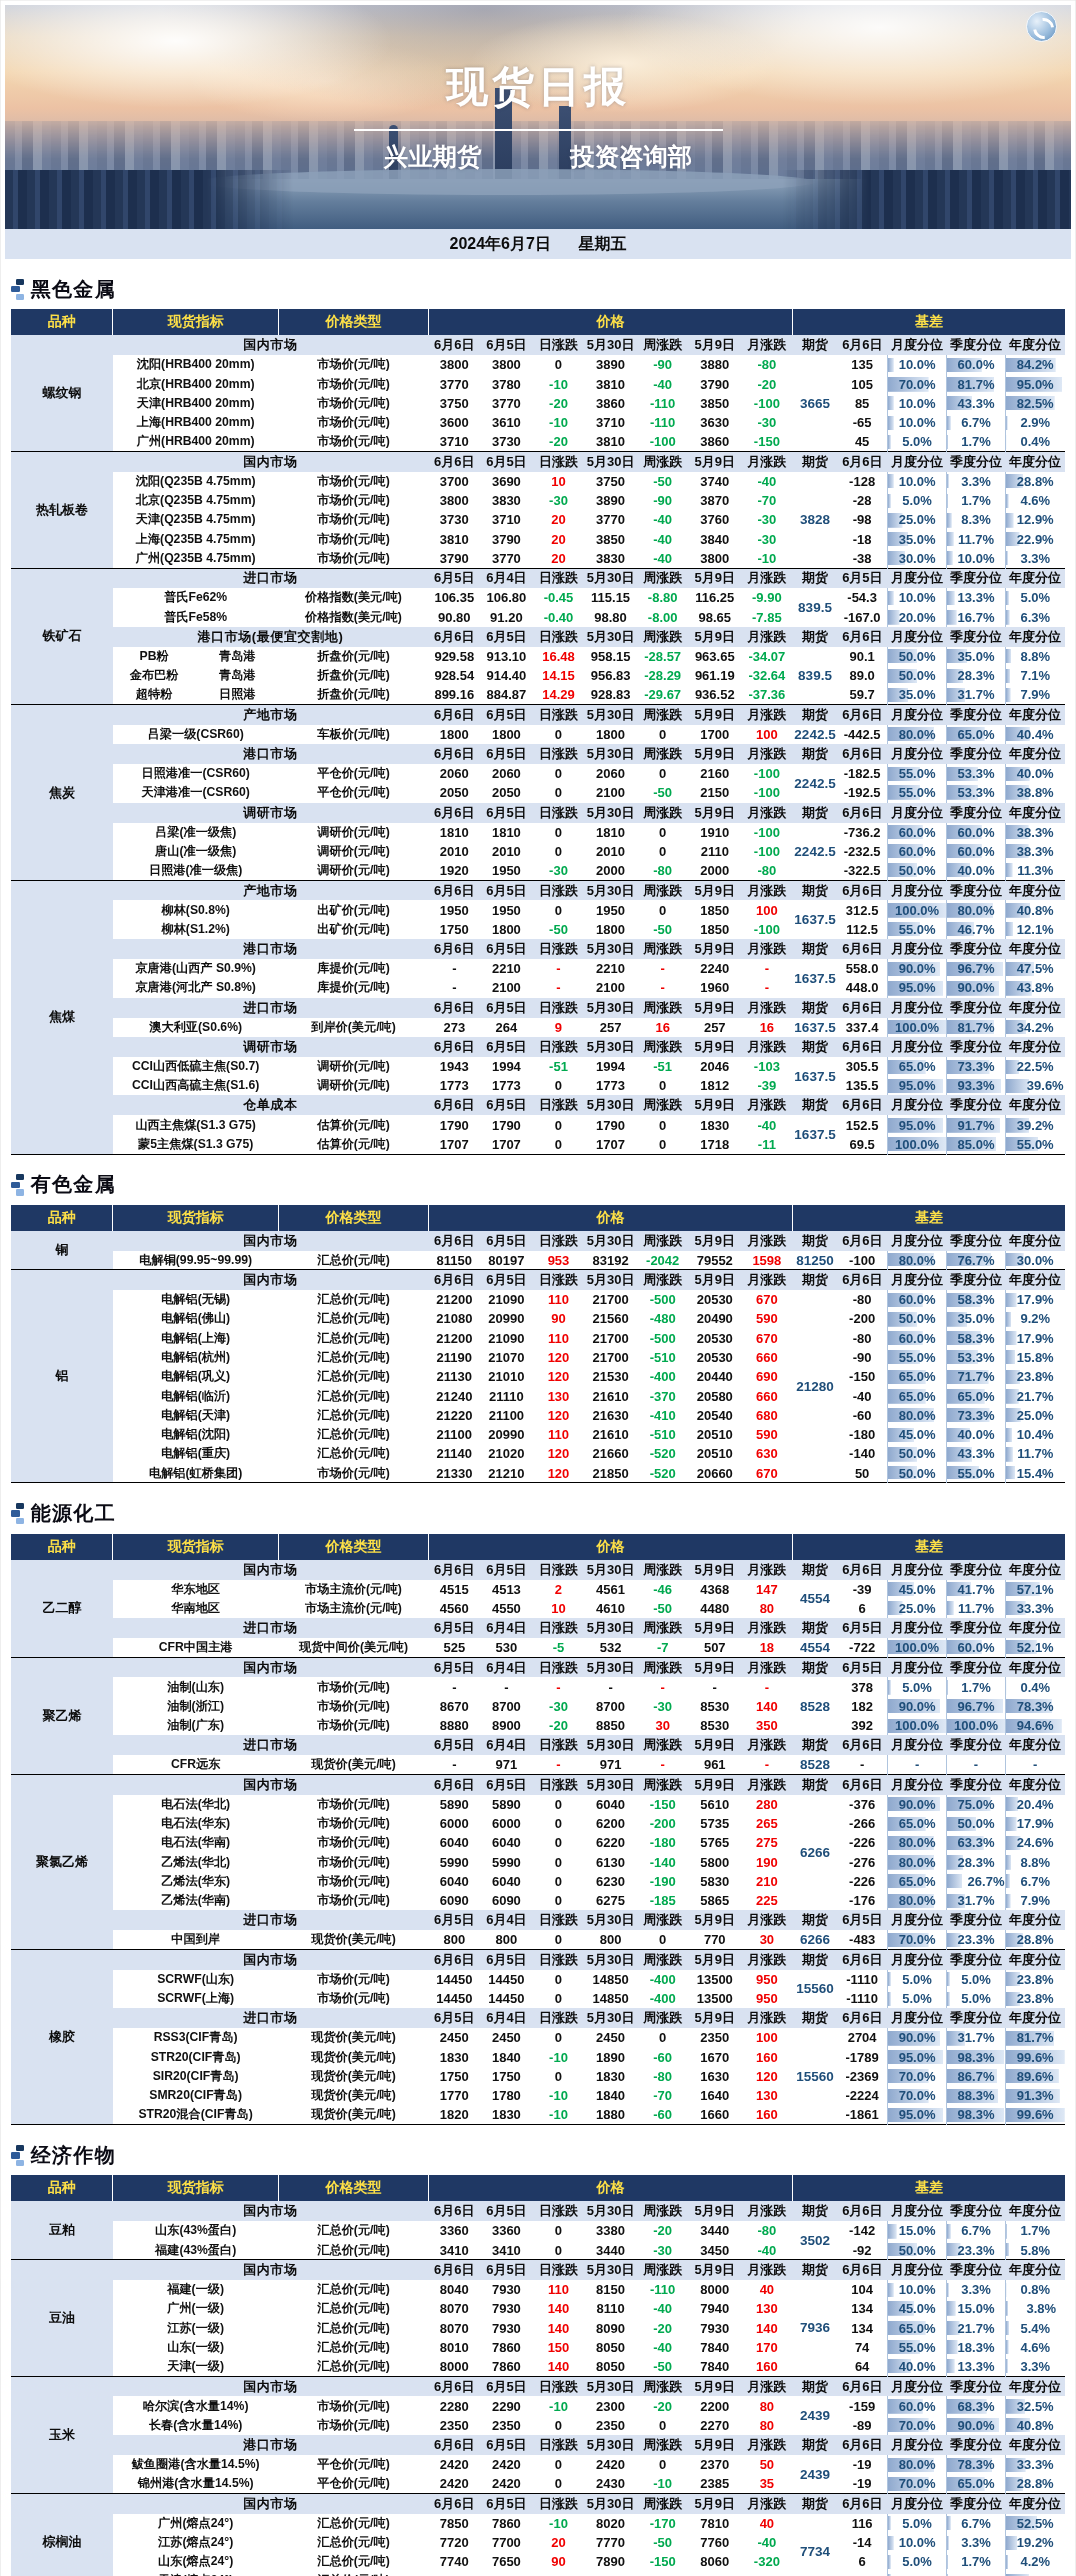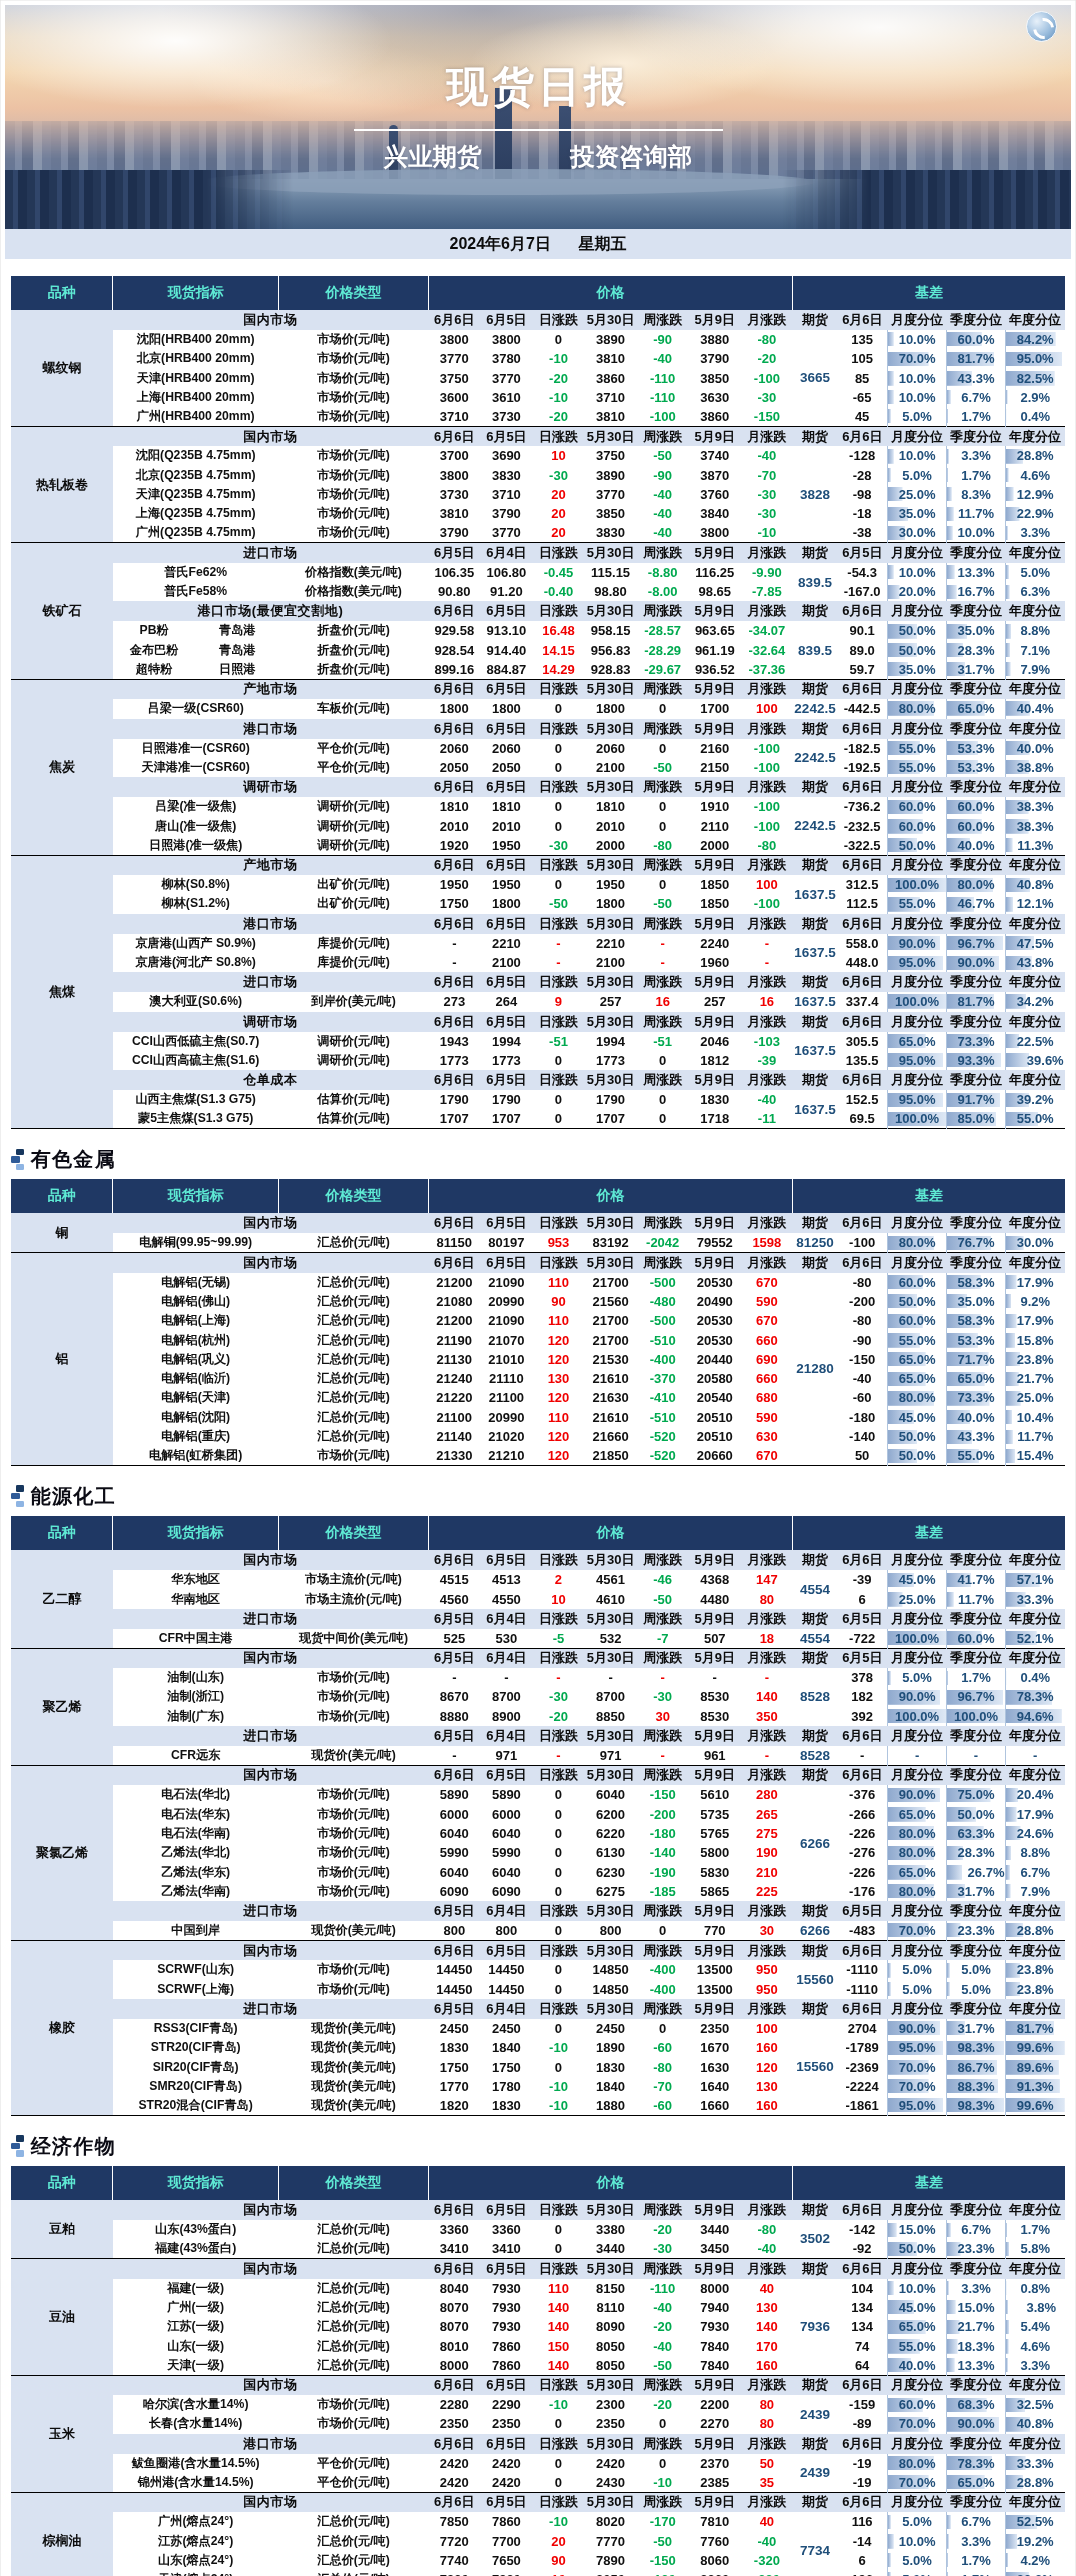--- a/index.html
+++ b/index.html
@@ -49,21 +49,21 @@
   .sq-icon{display:flex;flex-direction:column;margin-right:6.4px;}
   .sq{width:8.4px;height:6.4px;border-radius:1.3px;margin:0.6px 0;}
   .sq1{background:#17375E;margin-left:4.5px;}
   .sq2{background:#2F5B98;margin-left:0;}
   .sq3{background:#8EB4E3;margin-left:4.5px;}
   .sec-title{font-size:20px;font-weight:bold;color:#0b0b14;letter-spacing:1.3px;}
   .tbl-wrap{margin:0 6.4px;}
   table.price-table{border-collapse:collapse;table-layout:fixed;width:100%;border-bottom:1.3px solid #000;}
   table.price-table td,table.price-table th{padding:0;text-align:center;vertical-align:middle;
     white-space:nowrap;overflow:hidden;}
-  thead th{background:var(--navy);color:#5eead4;height:34px;font-size:14px;font-weight:bold;border-right:1.3px solid #fff;}
+  thead th{background:var(--navy);color:#fde047;height:26px;font-size:14px;font-weight:bold;border-right:1.3px solid #fff;}
   thead th:last-child{border-right:none;}
   tbody + tbody{border-top:1.3px solid #000;}
   tr.sub td{background:var(--subbg);height:20px;font-size:13px;font-weight:bold;color:#0c0c0c;}
   tr.sub td.mkt{letter-spacing:0.6px;}
   td{height:19.3px;font-size:13px;font-weight:bold;color:#101010;}
   td.ind{font-size:12.2px;}
   td.variety{font-size:13.5px;background:#fff;}
   td.typ{font-size:12.2px;}
   td.fut{color:var(--blue);font-size:13.5px;}
   td.up{color:var(--red);}
@@ -101,20 +101,28 @@
     </div>
   </div>
 
   <div class="datebar">
     <span>2024年6月7日</span>
     <span>星期五</span>
   </div>
 
   <div id="sections">
       <div class="section">
+        <div class="sec-head">
+          <span class="sq-icon">
+            <span class="sq sq1"></span>
+            <span class="sq sq2"></span>
+            <span class="sq sq3"></span>
+          </span>
+          <span class="sec-title">黑色金属</span>
+        </div>
         <div class="tbl-wrap">
           <table class="price-table">
             <colgroup>
               <col class="c-kind">
               <col class="c-ind">
               <col class="c-ind">
               <col class="c-type">
               <col class="c-p">
               <col class="c-p">
               <col class="c-p">

